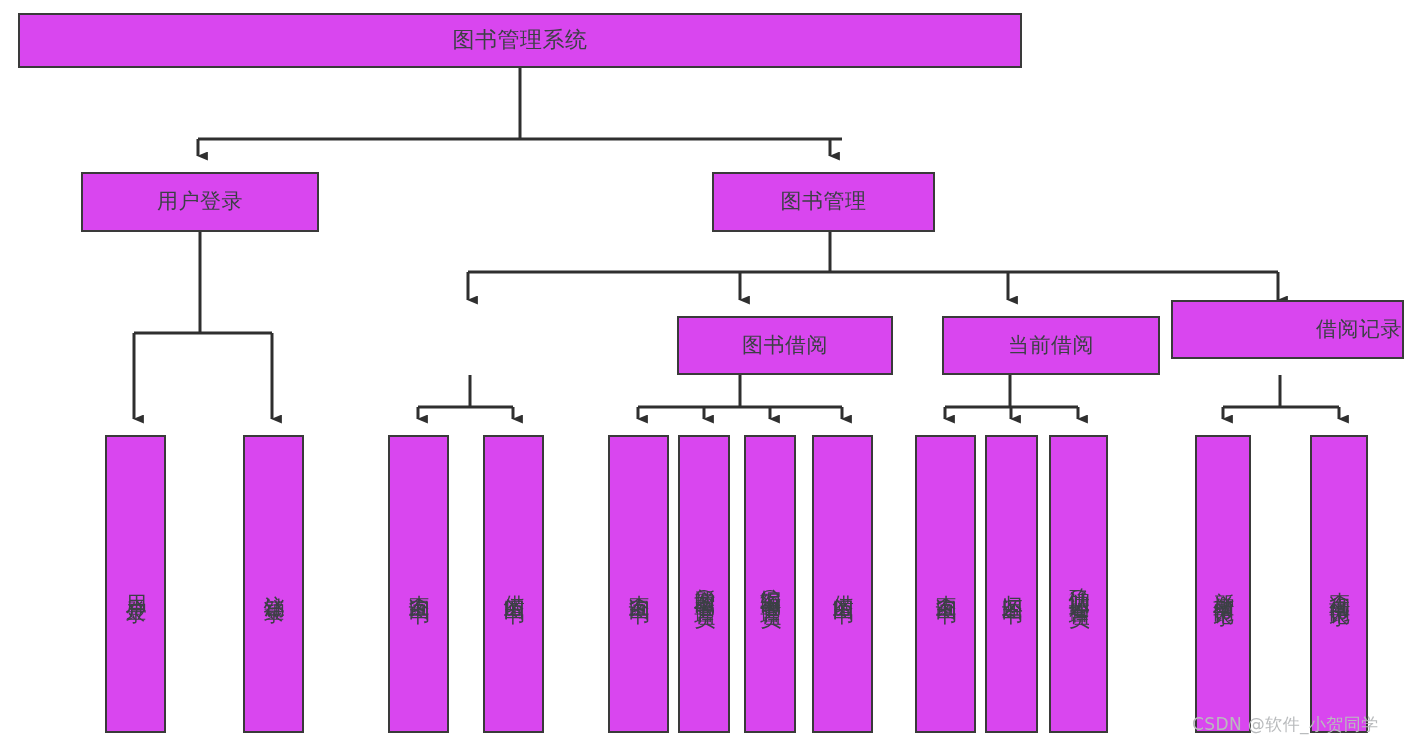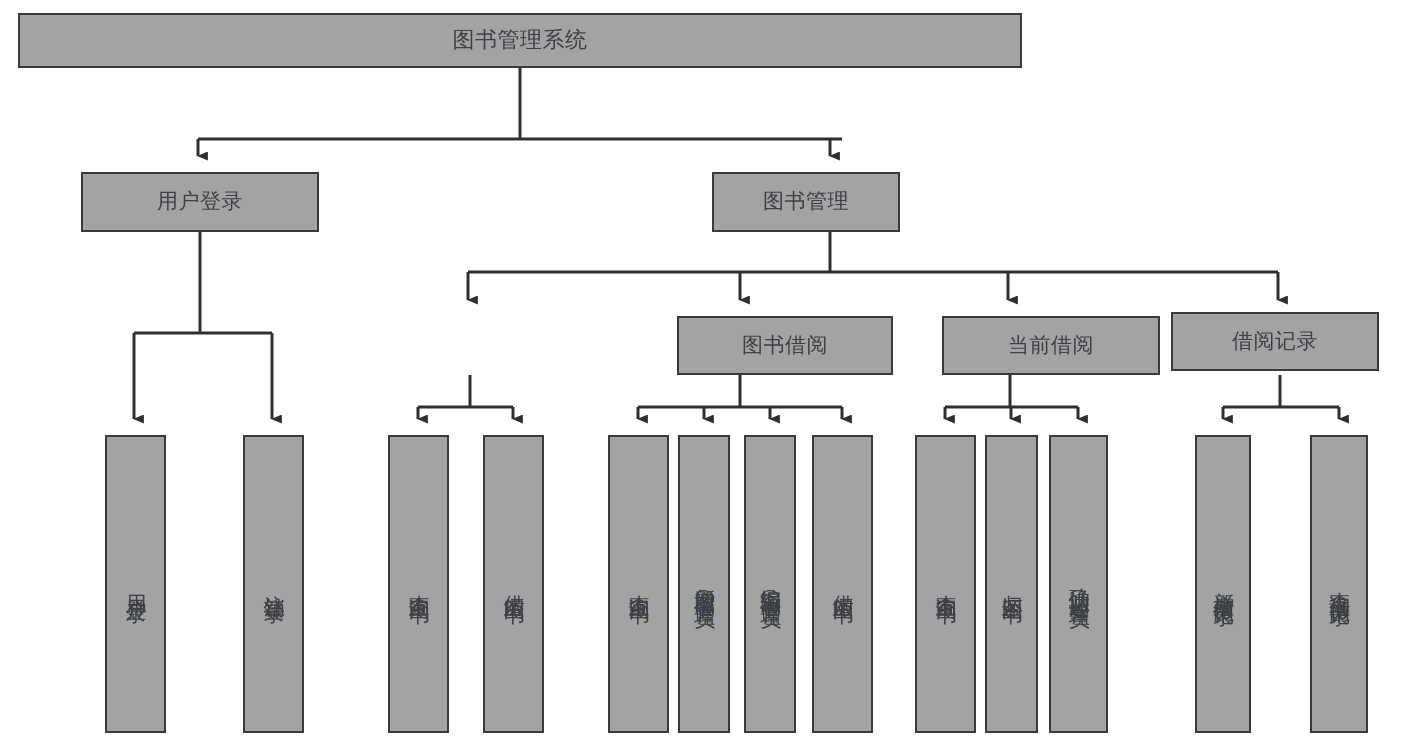--- a/index.html
+++ b/index.html
@@ -20,21 +20,21 @@
   #diagram-svg {
     position: absolute;
     left: 0;
     top: 0;
     width: 1405px;
     height: 747px;
   }
   .node-box {
     position: absolute;
     box-sizing: border-box;
-    background: #a3a3a3;
+    background: #d946ef;
     border: 2px solid #3a3a3a;
     display: flex;
     align-items: center;
     justify-content: center;
     color: #3c4045;
     overflow: hidden;
   }
   .node-label-h {
     font-size: 21px;
     line-height: 1.2;
@@ -113,31 +113,31 @@
     </g>
   </svg>
 
   <div class="node-box level-root" style="left:18px; top:13px; width:1004px; height:55px;">
     <span class="node-label-h">图书管理系统</span>
   </div>
 
   <div class="node-box" style="left:81px; top:172px; width:238px; height:60px;">
     <span class="node-label-h">用户登录</span>
   </div>
-  <div class="node-box" style="left:712px; top:172px; width:188px; height:60px;">
+  <div class="node-box" style="left:712px; top:172px; width:223px; height:60px;">
     <span class="node-label-h">图书管理</span>
   </div>
 
   <div class="node-box" style="left:633px; top:316px; width:216px; height:59px;margin-left:44px;">
     <span class="node-label-h">图书借阅</span>
   </div>
   <div class="node-box" style="left:942px; top:316px; width:218px; height:59px;font-family:Liberation Serif, serif;">
     <span class="node-label-h">当前借阅</span>
   </div>
-  <div class="node-box" style="left:1171px; top:312px; width:208px; height:59px;">
+  <div class="node-box" style="left:1171px; top:300px; width:233px; height:59px;justify-content:flex-end;">
     <span class="node-label-h">借阅记录</span>
   </div>
 
   <div class="node-box" style="left:105px; top:435px; width:61px; height:298px;">
     <span class="node-label-v">用户登录</span>
   </div>
   <div class="node-box" style="left:243px; top:435px; width:61px; height:298px;">
     <span class="node-label-v">注销登录</span>
   </div>
   <div class="node-box" style="left:388px; top:435px; width:61px; height:298px;">
@@ -167,14 +167,15 @@
   <div class="node-box" style="left:1049px; top:435px; width:59px; height:298px;">
     <span class="node-label-v">确认归还（管理员）</span>
   </div>
   <div class="node-box" style="left:1195px; top:435px; width:56px; height:298px;">
     <span class="node-label-v">新增借阅记录</span>
   </div>
   <div class="node-box" style="left:1310px; top:435px; width:58px; height:298px;">
     <span class="node-label-v">查询借阅记录</span>
   </div>
 
+  <div class="watermark" style="left:1192px; top:713px;">CSDN @软件_小贺同学</div>
 
 </div>
 
 </body></html>

